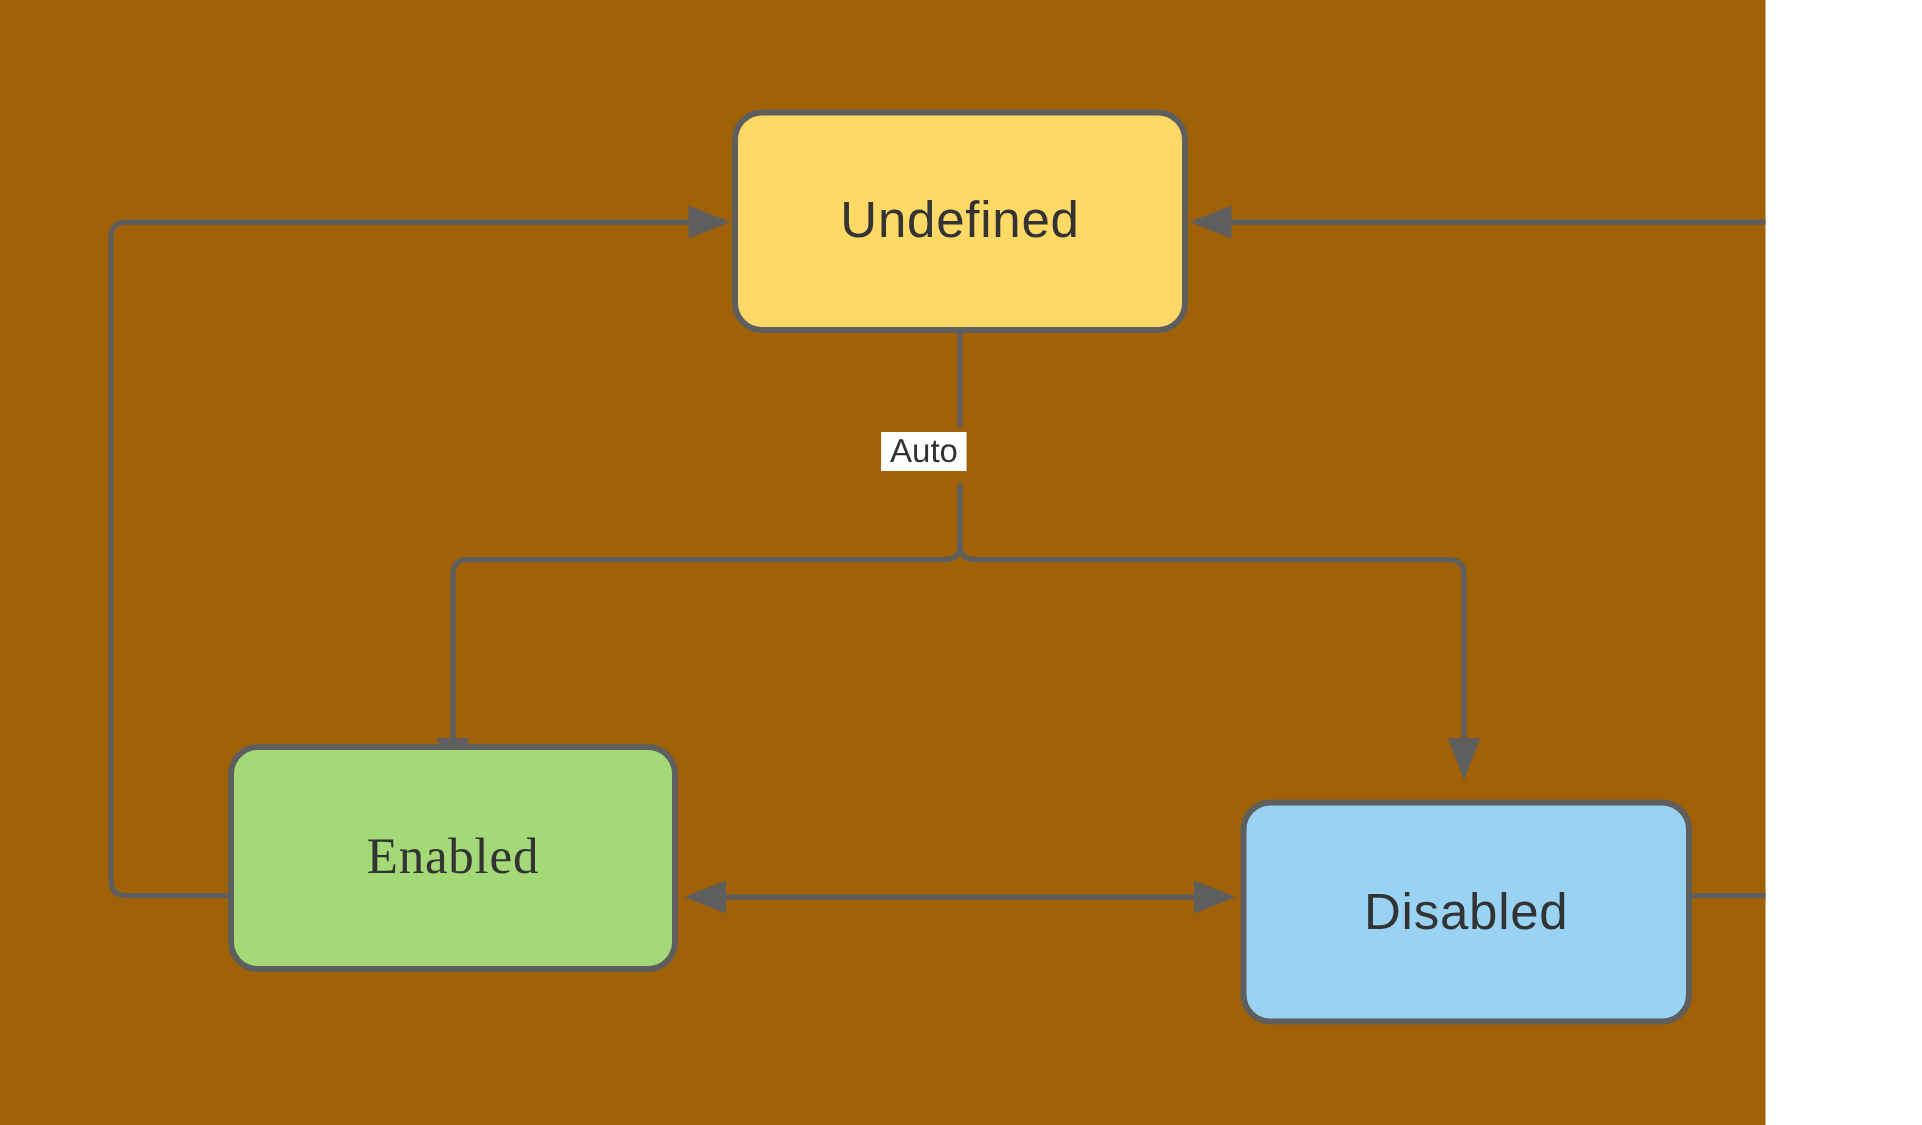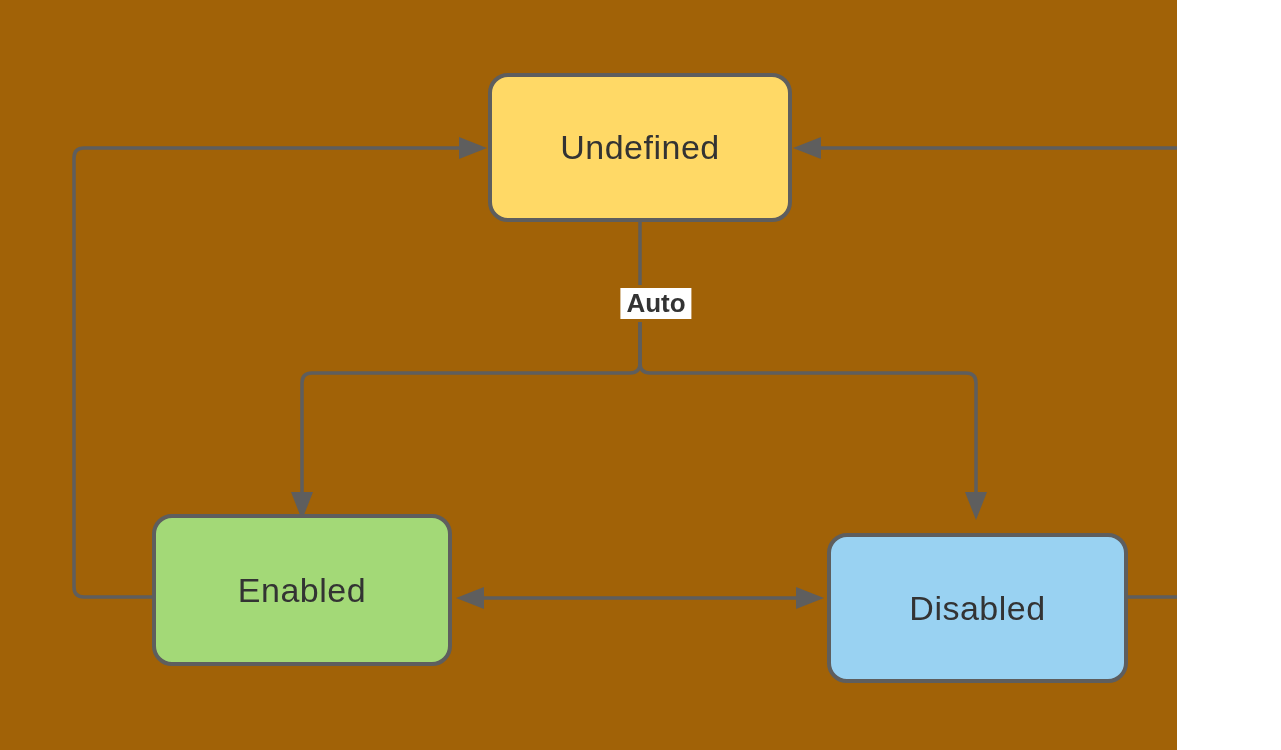--- a/index.html
+++ b/index.html
@@ -42,37 +42,38 @@
     justify-content: center;
     font-size: 34px;
     color: var(--text, #333333);
     letter-spacing: 0.5px;
   }
   .node-undefined {
     left: 488px; top: 73px; width: 304px; height: 149px;
     background: var(--node-undefined-fill, #FFD966);
   }
   .node-enabled {
-    left: 152px; top: 514px; width: 300px; height: 152px;
+    left: 152px; top: 496px; width: 300px; height: 152px;
     background: var(--node-enabled-fill, #A3D977);
+    font-family: Liberation Serif, serif;
   }
   .node-disabled {
     left: 827px; top: 522px; width: 301px; height: 150px;
     background: var(--node-disabled-fill, #99D2F2);
     margin-top: 11px;
   }
   .edge-label {
     position: absolute;
-    left: 656px;
+    left: 616px;
     top: 288px;
     transform: translateX(-50%);
     background: #ffffff;
     padding: 0 6px;
-    font-size: 26px;
-    font-weight: bold;
+    font-size: 22px;
+    font-weight: normal;
     color: var(--text, #333333);
     white-space: nowrap;
   }
 </style>
 </head>
 <body>
 
 <div class="canvas">
 
   <svg class="edges-svg" viewBox="0 0 1281 750" aria-hidden="true">

